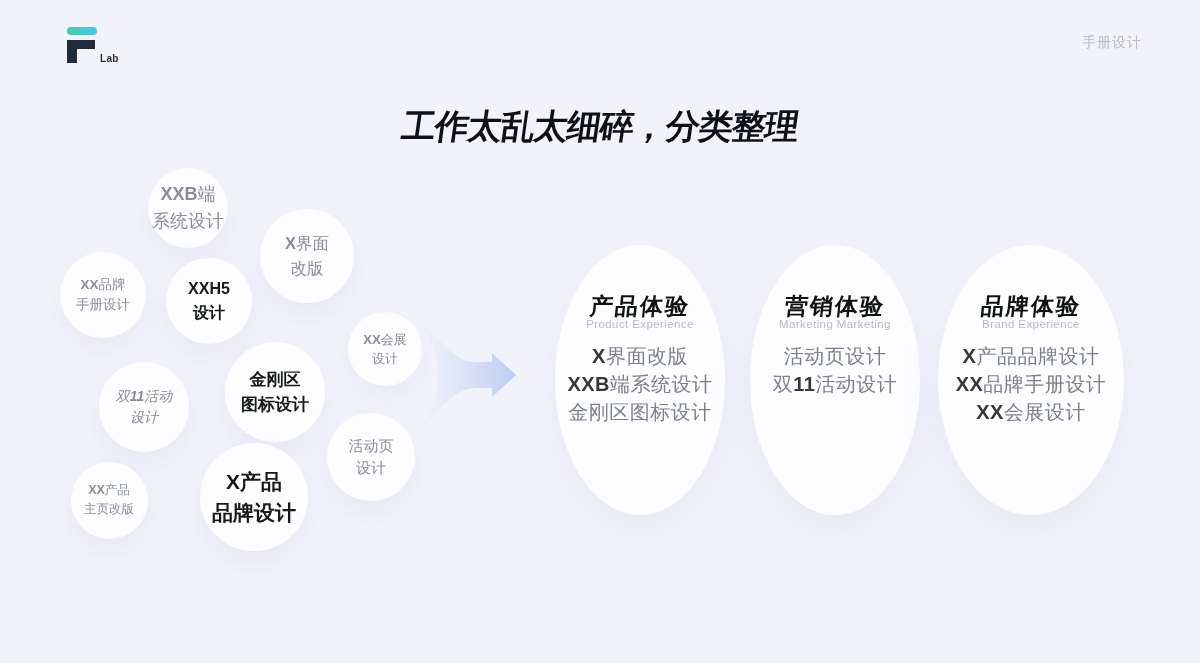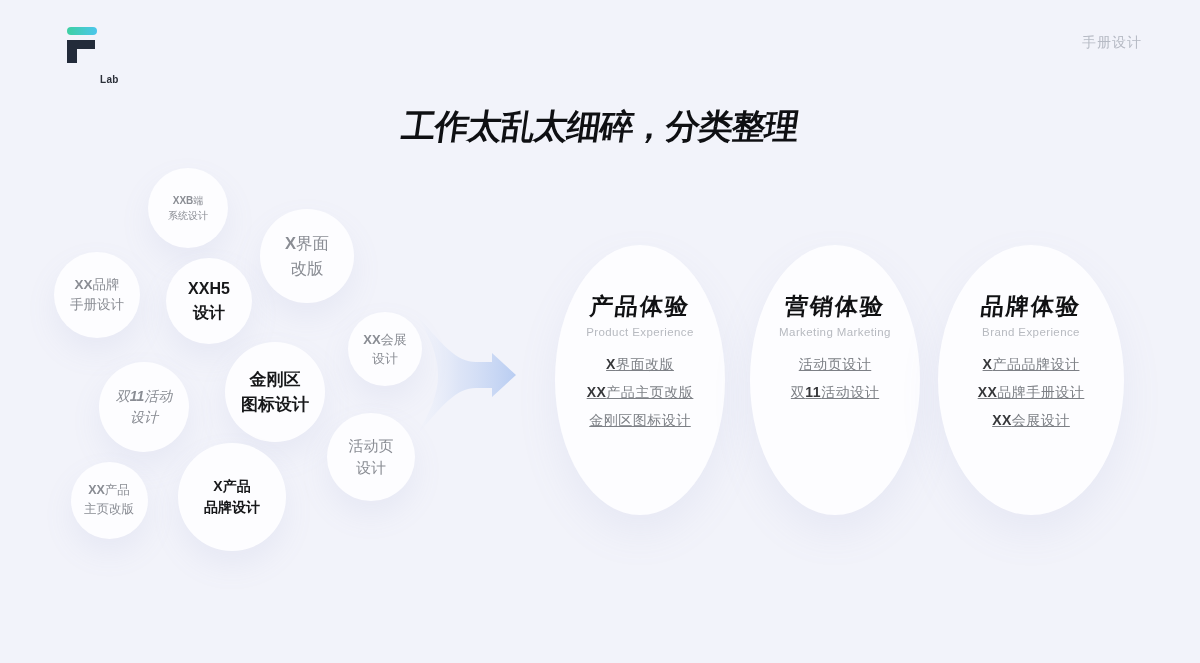--- a/index.html
+++ b/index.html
@@ -26,21 +26,21 @@
     position:absolute;left:0;top:1px;width:30px;height:8px;border-radius:4px;
     background:linear-gradient(90deg,var(--logo-a,#3ed0a2),var(--logo-b,#4cc6ec));
   }
   .logo-mark{
     position:absolute;left:0;top:14px;width:28px;height:23px;
     border-left:10px solid var(--logo-mark,#232b3a);
     border-top:9px solid var(--logo-mark,#232b3a);
   }
   .logo-label{
     position:absolute;left:33px;top:27px;font-size:10px;font-weight:600;
-    color:#2b2f38;letter-spacing:.3px;margin-top:21px;
+    color:#2b2f38;letter-spacing:.3px;
   }
   .brand-text{
     position:absolute;right:58px;top:34px;font-size:14px;color:#b6bac4;letter-spacing:1px;
   }
 
   
   .title{
     position:absolute;left:0;top:104px;width:100%;margin:0;text-align:center;
     font-size:34px;font-weight:900;color:#0f1013;
     letter-spacing:-1px;transform:skewX(-8deg);
@@ -63,69 +63,69 @@
   .oval{
     position:absolute;top:245px;height:270px;border-radius:50%;
     background:var(--bubble);text-align:center;
     box-shadow:0 18px 40px rgba(140,150,200,.10);
   }
   .oval h2{
     margin:50px 0 0;font-size:23px;line-height:23px;font-weight:900;color:#101113;
     letter-spacing:2px;transform:skewX(-6deg);
   }
   .oval .sub{
-    margin-top:8px;font-size:11.5px;line-height:12px;color:var(--sub-gray);letter-spacing:.4px;
+    font-size:11.5px;line-height:12px;color:var(--sub-gray);letter-spacing:.4px;
   }
   .oval ul{list-style:none;margin:12px 0 0;padding:0;}
-  .oval li{font-size:14px;color:var(--item-gray);line-height:28px;letter-spacing:.5px;text-decoration:underline;}
+  .oval li{font-size:20px;color:var(--item-gray);line-height:28px;letter-spacing:.5px;}
   .oval li b{color:var(--item-dark);font-weight:700;}
 </style>
 </head>
 <body>
 
 <div class="stage">
 
   <div class="logo">
     <div class="logo-bar"></div>
     <div class="logo-mark"></div>
     <span class="logo-label">Lab</span>
   </div>
   <div class="brand-text">手册设计</div>
 
   <h1 class="title">工作太乱太细碎，分类整理</h1>
 
   <div id="scatter">
-      <div class="bubble" style="left: 148px; top: 168px; width: 80px; height: 80px; font-size: 10px;">
+      <div class="bubble" style="left: 148px; top: 168px; width: 80px; height: 80px; font-size: 18px;">
         <span><b>XXB</b>端<br>系统设计</span>
       </div>
       <div class="bubble" style="left: 260px; top: 209px; width: 94px; height: 94px; font-size: 16.5px;">
         <span><b>X</b>界面<br>改版</span>
       </div>
-      <div class="bubble" style="left: 54px; top: 252px; width: 86px; height: 86px; font-size: 13.5px; text-align: center;">
+      <div class="bubble" style="left: 60px; top: 252px; width: 86px; height: 86px; font-size: 13.5px; text-align: center;">
         <span><b>XX</b>品牌<br>手册设计</span>
       </div>
       <div class="bubble em" style="left: 166px; top: 258px; width: 86px; height: 86px; font-size: 16px;">
         <span><b>XXH5</b><br>设计</span>
       </div>
       <div class="bubble" style="left: 348px; top: 312px; width: 74px; height: 74px; font-size: 13px;">
         <span><b>XX</b>会展<br>设计</span>
       </div>
       <div class="bubble em" style="left: 225px; top: 342px; width: 100px; height: 100px; font-size: 17px;">
         <span>金刚区<br>图标设计</span>
       </div>
       <div class="bubble" style="left: 99px; top: 362px; width: 90px; height: 90px; font-size: 14px; font-style: italic;">
         <span>双<b>11</b>活动<br>设计</span>
       </div>
       <div class="bubble" style="left: 327px; top: 413px; width: 88px; height: 88px; font-size: 15px; justify-content: center;">
         <span>活动页<br>设计</span>
       </div>
       <div class="bubble" style="left: 70.5px; top: 461.5px; width: 77px; height: 77px; font-size: 12.5px;">
         <span><b>XX</b>产品<br>主页改版</span>
       </div>
-      <div class="bubble em" style="left: 178px; top: 443px; width: 108px; height: 108px; font-size: 14px;">
+      <div class="bubble em" style="left: 200px; top: 443px; width: 108px; height: 108px; font-size: 21px;">
         <span><b>X</b>产品<br>品牌设计</span>
       </div>
     </div>
 
   <svg class="arrow" width="112" height="150" viewBox="0 0 112 150" aria-hidden="true">
     <defs>
       <linearGradient id="ag" x1="0" y1="0" x2="1" y2="0">
         <stop offset="0" stop-opacity="0" stop-color="#e8eefb"></stop>
         <stop offset="0.45" stop-opacity="0.55" stop-color="#ccd9f4"></stop>
         <stop offset="1" stop-opacity="1" stop-color="#b9cdf2"></stop>
@@ -138,21 +138,21 @@
       C 20 112, 26 92, 26 75
       C 26 58, 20 38, 0 8 Z"></path>
   </svg>
 
   <div id="groups">
       <div class="oval" style="left: 555px; width: 170px;">
         <h2>产品体验</h2>
         <div class="sub">Product Experience</div>
         <ul>
           <li><b>X</b>界面改版</li>
-          <li><b>XX</b>产品主页改版</li>
+          <li><b>XXB</b>端系统设计</li>
           <li>金刚区图标设计</li>
         </ul>
       </div>
       <div class="oval" style="left: 750px; width: 170px;">
         <h2>营销体验</h2>
         <div class="sub">Marketing Marketing</div>
         <ul>
           <li>活动页设计</li>
           <li>双<b>11</b>活动设计</li>
         </ul>

